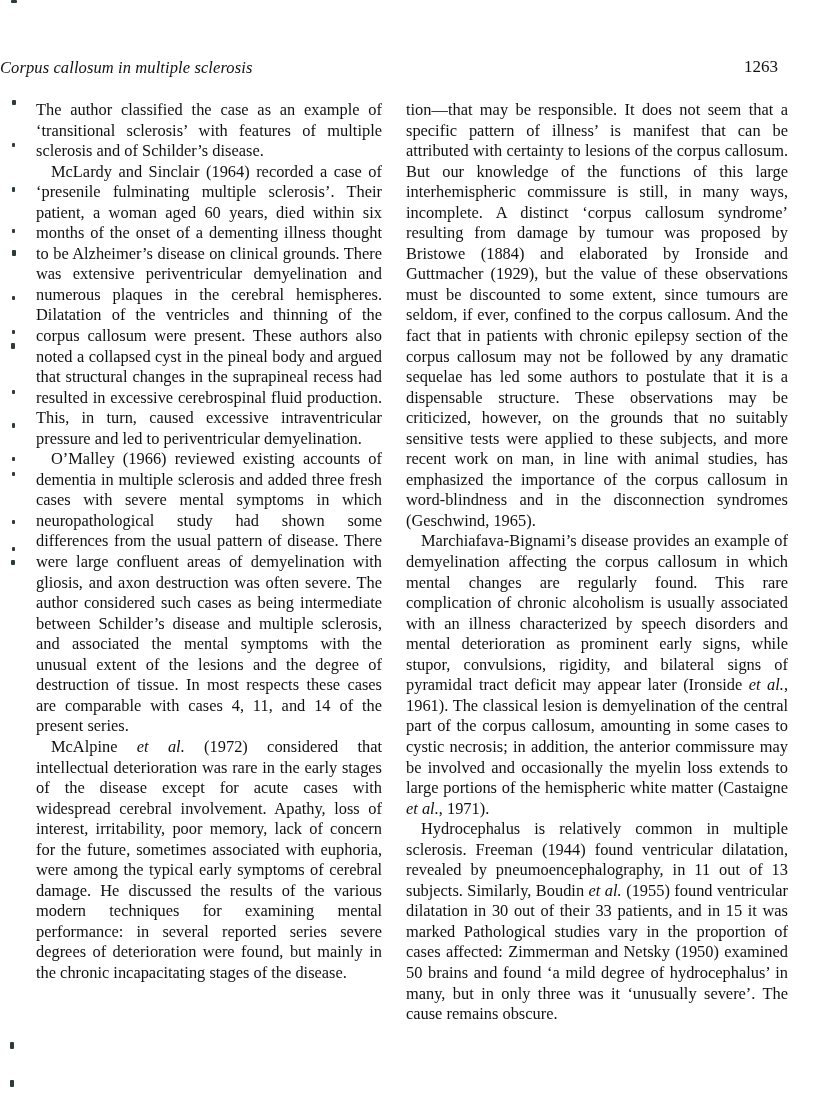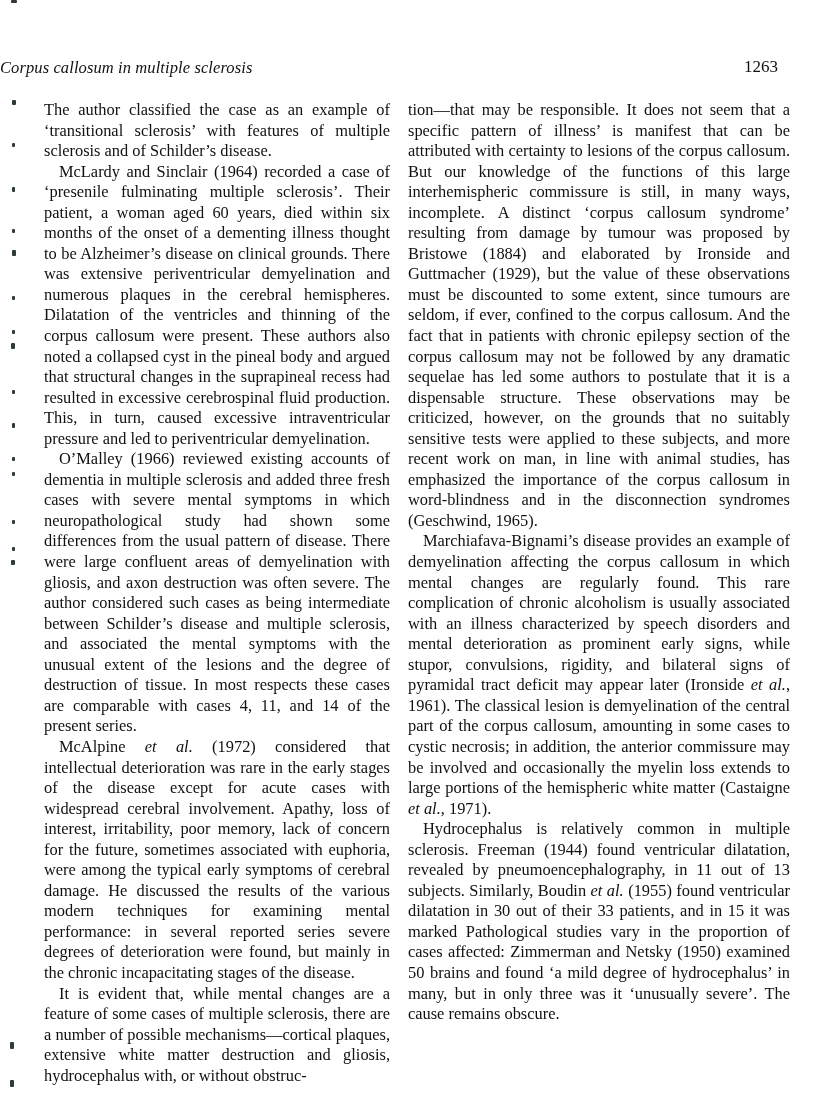--- a/index.html
+++ b/index.html
@@ -19,23 +19,23 @@
     font-size:16.5px;
     letter-spacing:0.1px;
   }
   .page-number{
     position:absolute;top:57px;right:38px;
     font-size:17px;
     font-style:normal;
     font-family:Liberation Serif, serif;
   }
   .columns{
-    position:absolute;top:100px;left:44px;
+    position:absolute;top:100px;left:36px;
     display:flex;
-    gap:18px;
+    gap:24px;
   }
   .col{
     font-size:16.4px;
     line-height:20.55px;
     text-align:justify;
     color:#101010;
   }
   .col-left{width:346px;}
   .col-right{width:382px;}
   .col p{margin:0;}
@@ -53,21 +53,20 @@
   <div class="running-head">Corpus callosum in multiple sclerosis</div>
 
   <div class="page-number">1263</div>
 
   <div class="columns">
     <div class="col col-left">
         <p class=""><span>The author classified the case as an example of ‘transitional sclerosis’ with features of multiple sclerosis and of Schilder’s disease.</span></p>
         <p class="indent"><span>McLardy and Sinclair (1964) recorded a case of ‘presenile fulminating multiple sclerosis’. Their patient, a woman aged 60 years, died within six months of the onset of a dementing illness thought to be Alzheimer’s disease on clinical grounds. There was extensive periventricular demyelination and numerous plaques in the cerebral hemispheres. Dilatation of the ventricles and thinning of the corpus callosum were present. These authors also noted a collapsed cyst in the pineal body and argued that structural changes in the suprapineal recess had resulted in excessive cerebrospinal fluid production. This, in turn, caused excessive intraventricular pressure and led to periventricular demyelination.</span></p>
         <p class="indent"><span>O’Malley (1966) reviewed existing accounts of dementia in multiple sclerosis and added three fresh cases with severe mental symptoms in which neuropathological study had shown some differences from the usual pattern of disease. There were large confluent areas of demyelination with gliosis, and axon destruction was often severe. The author considered such cases as being intermediate between Schilder’s disease and multiple sclerosis, and associated the mental symptoms with the unusual extent of the lesions and the degree of destruction of tissue. In most respects these cases are comparable with cases 4, 11, and 14 of the present series.</span></p>
         <p class="indent"><span>McAlpine </span><i>et al.</i><span> (1972) considered that intellectual deterioration was rare in the early stages of the disease except for acute cases with widespread cerebral involvement. Apathy, loss of interest, irritability, poor memory, lack of concern for the future, sometimes associated with euphoria, were among the typical early symptoms of cerebral damage. He discussed the results of the various modern techniques for examining mental performance: in several reported series severe degrees of deterioration were found, but mainly in the chronic incapacitating stages of the disease.</span></p>
-        <p class="indent"><span>It is evident that, while mental changes are a feature of some cases of multiple sclerosis, there are a number of possible mechanisms—cortical plaques, extensive white matter destruction and gliosis, hydrocephalus with, or without obstruc-</span></p>
       </div>
     <div class="col col-right">
         <p class=""><span>tion—that may be responsible. It does not seem that a specific pattern of illness’ is manifest that can be attributed with certainty to lesions of the corpus callosum. But our knowledge of the functions of this large interhemispheric commissure is still, in many ways, incomplete. A distinct ‘corpus callosum syndrome’ resulting from damage by tumour was proposed by Bristowe (1884) and elaborated by Ironside and Guttmacher (1929), but the value of these observations must be discounted to some extent, since tumours are seldom, if ever, confined to the corpus callosum. And the fact that in patients with chronic epilepsy section of the corpus callosum may not be followed by any dramatic sequelae has led some authors to postulate that it is a dispensable structure. These observations may be criticized, however, on the grounds that no suitably sensitive tests were applied to these subjects, and more recent work on man, in line with animal studies, has emphasized the importance of the corpus callosum in word-blindness and in the disconnection syndromes (Geschwind, 1965).</span></p>
         <p class="indent"><span>Marchiafava-Bignami’s disease provides an example of demyelination affecting the corpus callosum in which mental changes are regularly found. This rare complication of chronic alcoholism is usually associated with an illness characterized by speech disorders and mental deterioration as prominent early signs, while stupor, convulsions, rigidity, and bilateral signs of pyramidal tract deficit may appear later (Ironside </span><i>et al.</i><span>, 1961). The classical lesion is demyelination of the central part of the corpus callosum, amounting in some cases to cystic necrosis; in addition, the anterior commissure may be involved and occasionally the myelin loss extends to large portions of the hemispheric white matter (Castaigne </span><i>et al.</i><span>, 1971).</span></p>
         <p class="indent"><span>Hydrocephalus is relatively common in multiple sclerosis. Freeman (1944) found ventricular dilatation, revealed by pneumoencephalography, in 11 out of 13 subjects. Similarly, Boudin </span><i>et al.</i><span> (1955) found ventricular dilatation in 30 out of their 33 patients, and in 15 it was marked Pathological studies vary in the proportion of cases affected: Zimmerman and Netsky (1950) examined 50 brains and found ‘a mild degree of hydrocephalus’ in many, but in only three was it ‘unusually severe’. The cause remains obscure.</span></p>
       </div>
   </div>
 
   <div>
       <div class="artifact" style="left: 11px; top: 0px; width: 6px; height: 3px; background: rgb(46, 59, 54);"></div>

